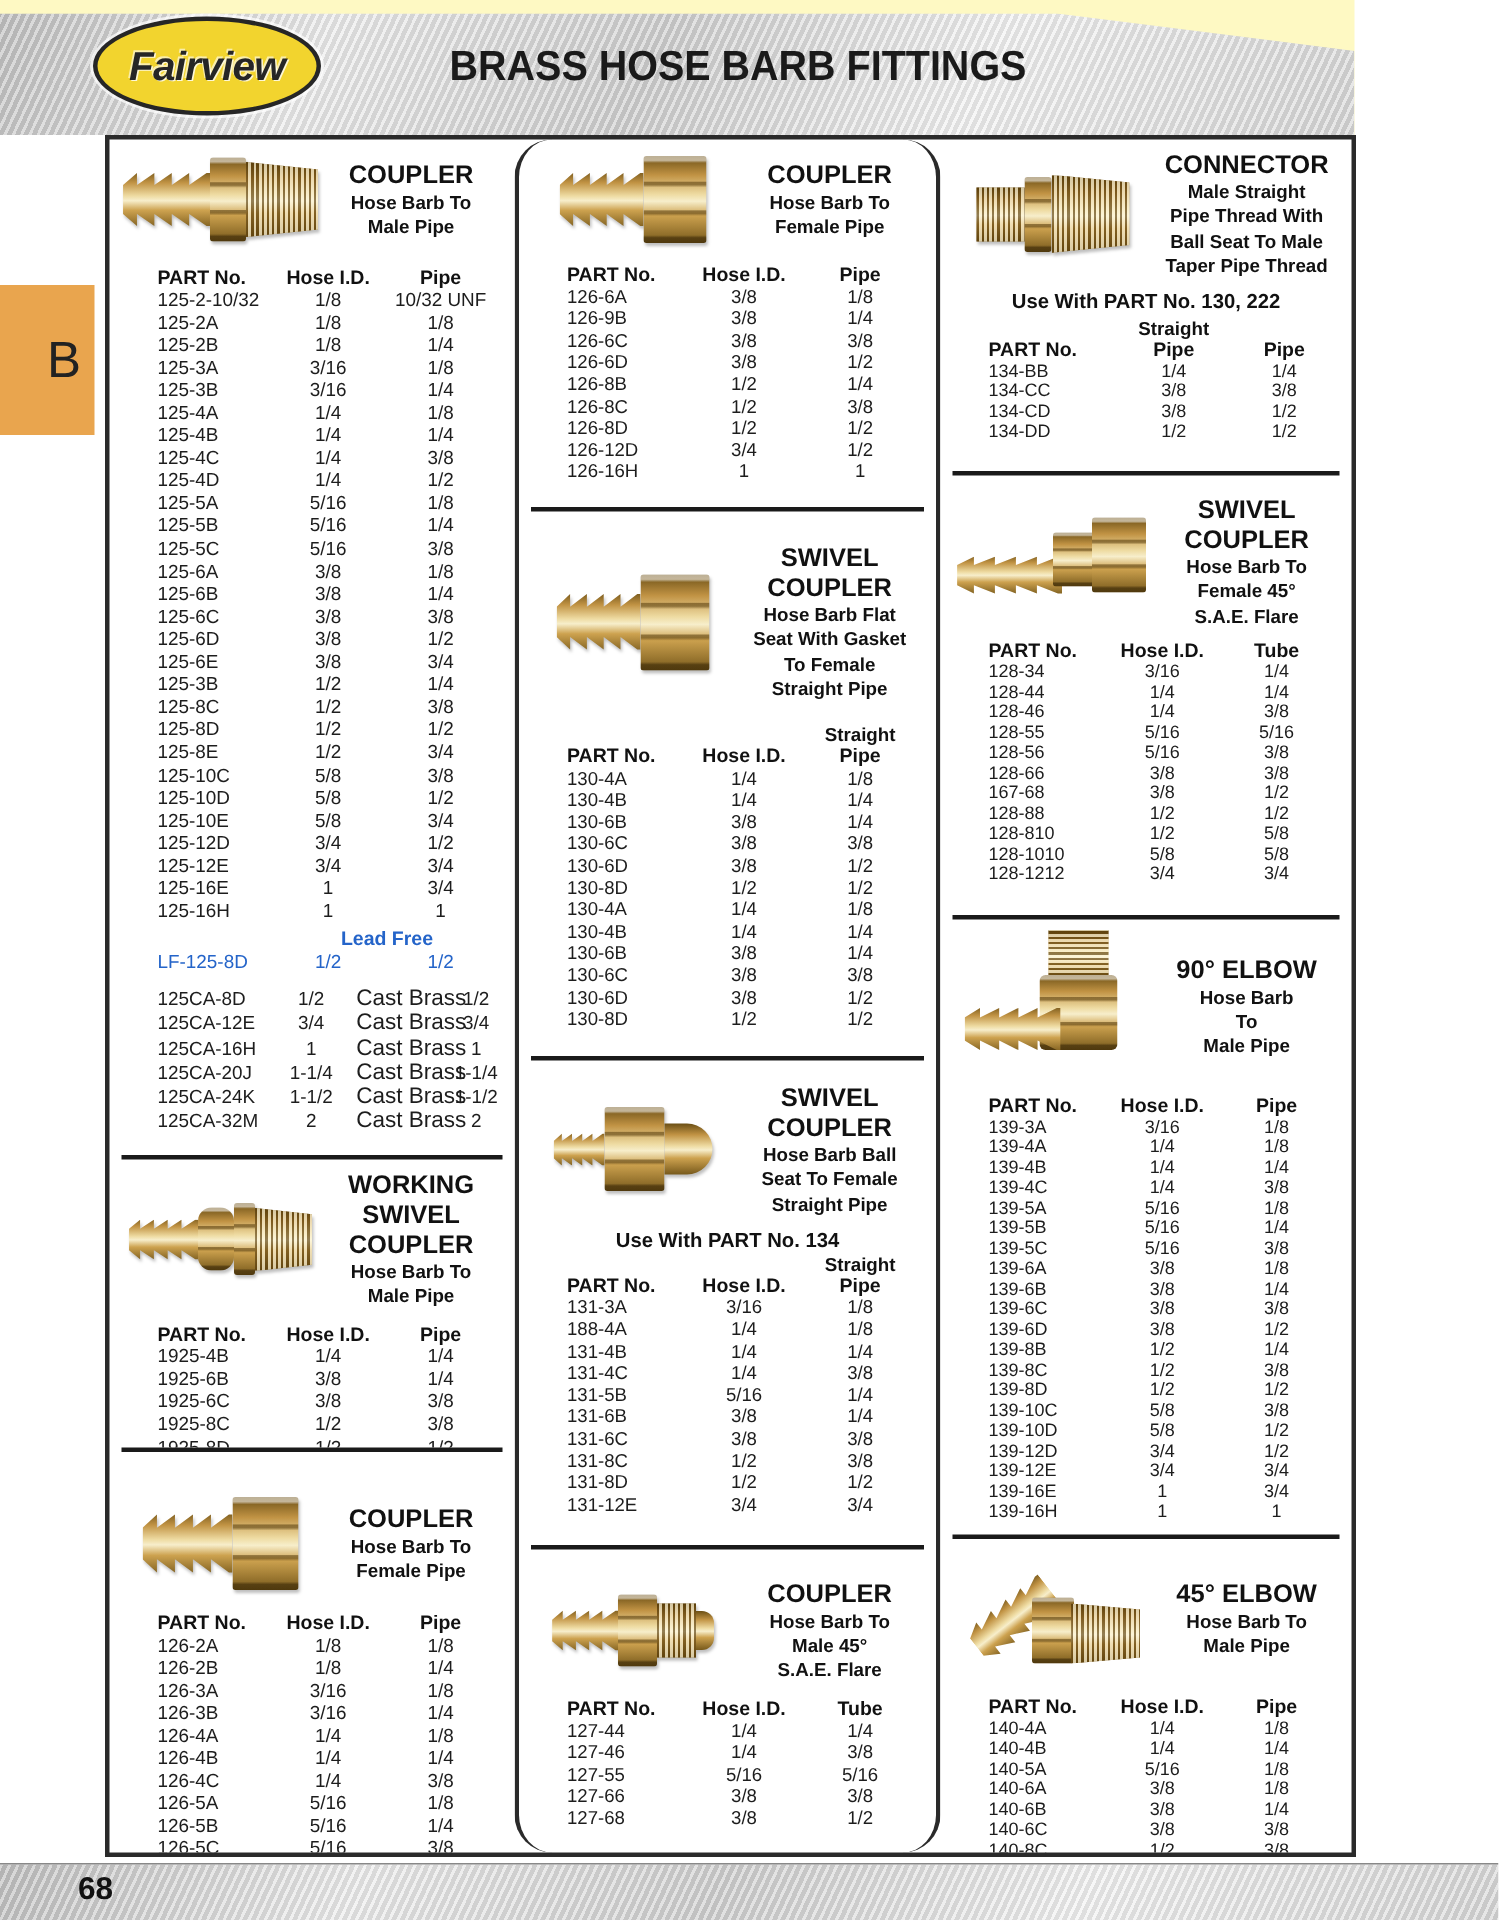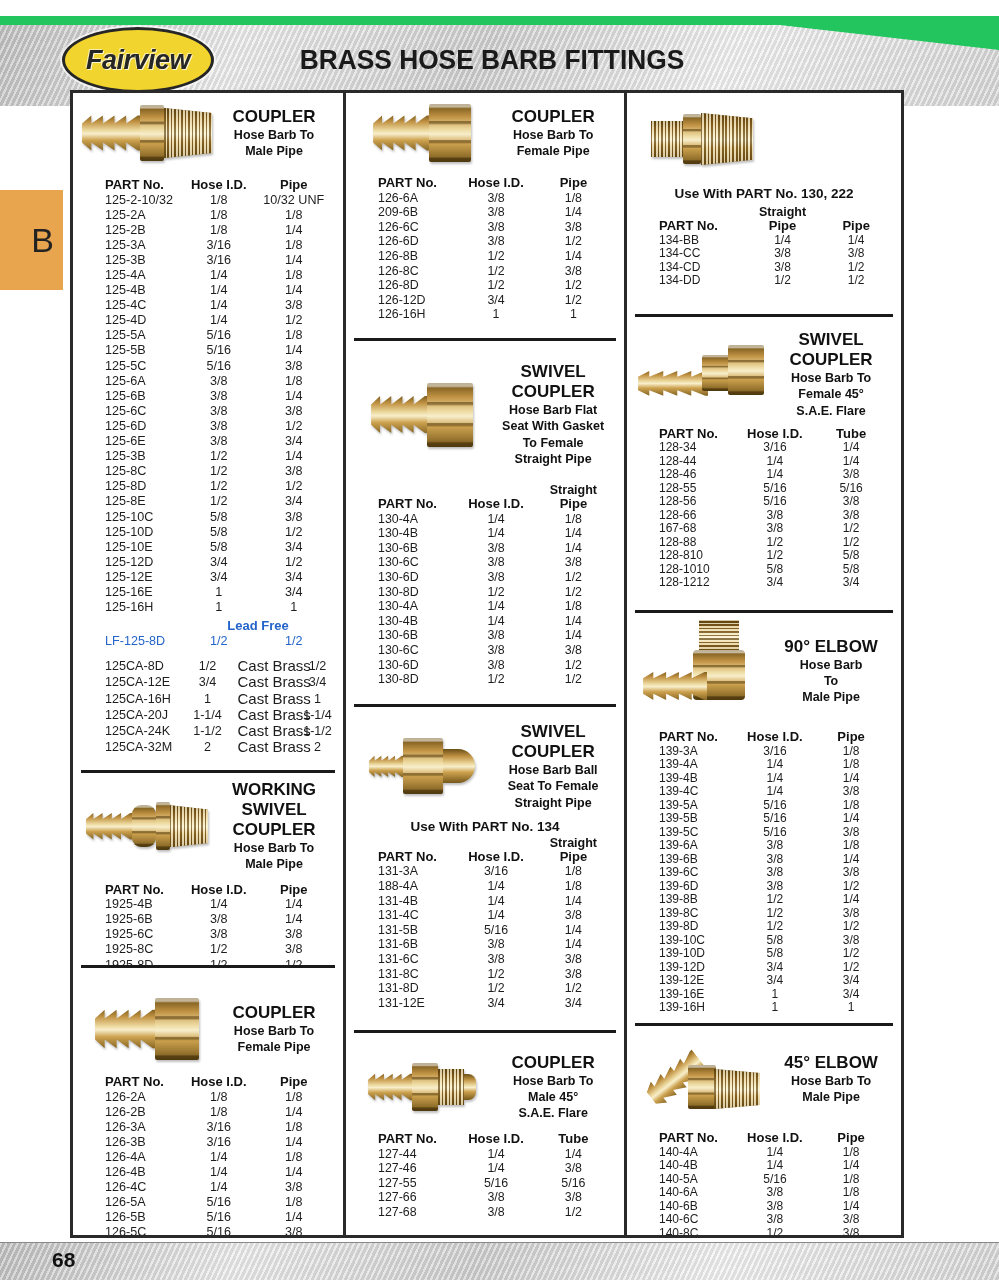--- a/index.html
+++ b/index.html
@@ -7,21 +7,21 @@
   body { position:relative; background:#fff; font-family:"Liberation Sans", sans-serif; color:#1c1c1c; overflow:hidden; }
 
   :root{
     --brass: linear-gradient(180deg,#6b4f15,#c19344 22%,#eedba2 44%,#f7eecb 52%,#cda24f 68%,#77591b 100%);
     --thr: repeating-linear-gradient(90deg, rgba(80,52,4,.6) 0 1.5px, rgba(255,248,222,.7) 1.5px 3.5px);
     --thrv: repeating-linear-gradient(0deg, rgba(80,52,4,.6) 0 1.5px, rgba(255,248,222,.7) 1.5px 3.5px);
     --hexlines: linear-gradient(180deg, rgba(255,255,255,.55) 0 5%, rgba(0,0,0,0) 8% 29%, rgba(70,45,0,.5) 30% 33%, rgba(0,0,0,0) 36% 62%, rgba(70,45,0,.5) 63% 66%, rgba(0,0,0,0) 69% 91%, rgba(40,25,0,.5) 94% 100%);
   }
 
   
-  .header { position:absolute; top:16px; left:0; width:999px; height:90px; background:#22c55e; }
+  .header { position:absolute; top:0; left:0; width:903px; height:90px; background:#fef9c3; }
   .metal, .footer {
     background:
       repeating-linear-gradient(115deg, rgba(255,255,255,.38) 0 2px, rgba(125,125,125,.16) 2px 5px),
       linear-gradient(115deg,#bdbdbd,#ececec 24%,#cdcdcd 48%,#f2f2f2 72%,#d6d6d6);
   }
   .metal { position:absolute; left:0; top:0; width:100%; height:100%;
     clip-path: polygon(0 9px, 78% 9px, 100% 34px, 100% 100%, 0 100%); }
   .logo { position:absolute; left:62px; top:11px; width:152px; height:66px; background:#f2d42e;
     border:3px solid #262626; border-radius:50%; display:flex; align-items:center; justify-content:center;
     box-shadow:0 0 0 2px rgba(255,255,255,.7); }
@@ -31,21 +31,21 @@
     font-weight:bold; font-size:28px; color:#1a1a1a; letter-spacing:0; transform:scaleX(.94); }
   .footer { position:absolute; left:0; bottom:0; width:999px; height:38px; border-top:1px solid #888; }
   .page-num { position:absolute; left:52px; bottom:8px; font-weight:bold; font-size:21px; color:#111; }
 
   .b-tab { position:absolute; left:0; top:190px; width:63px; height:100px; background:#e9a54e;
     display:flex; align-items:center; justify-content:flex-end; padding-right:9px; font-size:34px; color:#222; }
 
   
   .content { position:absolute; left:70px; top:90px; width:834px; height:1148px;
     border:3px solid #2a2a2a; background:#fff; display:flex; }
-  .col { display:flex; flex-direction:column; }
+  .col { display:flex; flex-direction:column;border-radius:25px; }
   .col-a { width:270px; --lh:15.1px; --fs:12.6px; }
   .col-b { width:284px; border-left:3px solid #2a2a2a; border-right:3px solid #2a2a2a; --lh:14.6px; --fs:12.4px; }
   .col-c { flex:1; --lh:13.5px; --fs:12px; }
   .divider { border-top:3px solid #1a1a1a; margin:0 8px; }
   .section { overflow:hidden; padding-top:5px; }
 
   
   .shead { display:flex; align-items:center; padding:2px 8px 0 8px; }
   .shead .imgbox { flex:0 0 52%; display:flex; justify-content:center; align-items:center; }
   .shead .titles { flex:1; text-align:center; }
@@ -482,21 +482,21 @@
           <div class="h">Hose I.D.</div>
           <div class="h">Pipe</div>
         </div>
         <div class="rows">
             <div class="row">
               <div class="cell">126-6A</div>
               <div class="cell">3/8</div>
               <div class="cell">1/8</div>
             </div>
             <div class="row">
-              <div class="cell">209-6B</div>
+              <div class="cell">126-9B</div>
               <div class="cell">3/8</div>
               <div class="cell">1/4</div>
             </div>
             <div class="row">
               <div class="cell">126-6C</div>
               <div class="cell">3/8</div>
               <div class="cell">3/8</div>
             </div>
             <div class="row">
               <div class="cell">126-6D</div>
@@ -781,20 +781,31 @@
 
     <div class="section" style="height:221px">
       <div class="shead">
         <div class="imgbox">
           <div class="fit" style="height:78px">
             <div class="thr" style="width:32px;height:36px"></div>
             <div class="hexp" style="width:18px;height:50px"></div>
             <div class="thr taperR" style="width:52px;height:52px"></div>
           </div>
         </div>
+        <div class="titles">
+          <div class="big">
+              <div>CONNECTOR</div>
+            </div>
+          <div class="sm">
+              <div>Male Straight</div>
+              <div>Pipe Thread With</div>
+              <div>Ball Seat To Male</div>
+              <div>Taper Pipe Thread</div>
+            </div>
+        </div>
       </div>
       <div class="note">Use With PART No. 130, 222</div>
       <div class="tbl g134" style="margin-top:4px">
         <div class="thead">
           <div class="h">PART No.</div>
           <div class="h">
             <span class="stacktop">Straight</span>
             <span>Pipe</span>
           </div>
           <div class="h">Pipe</div>

